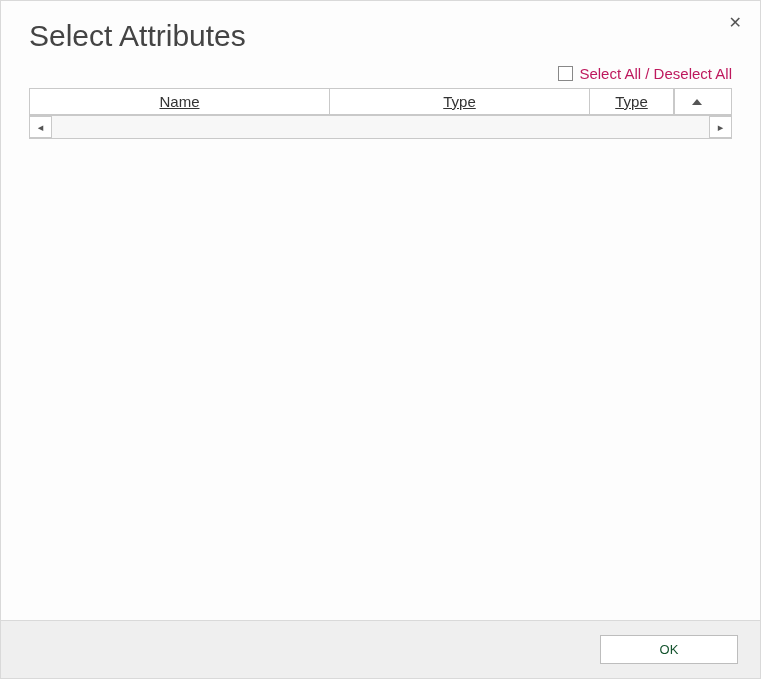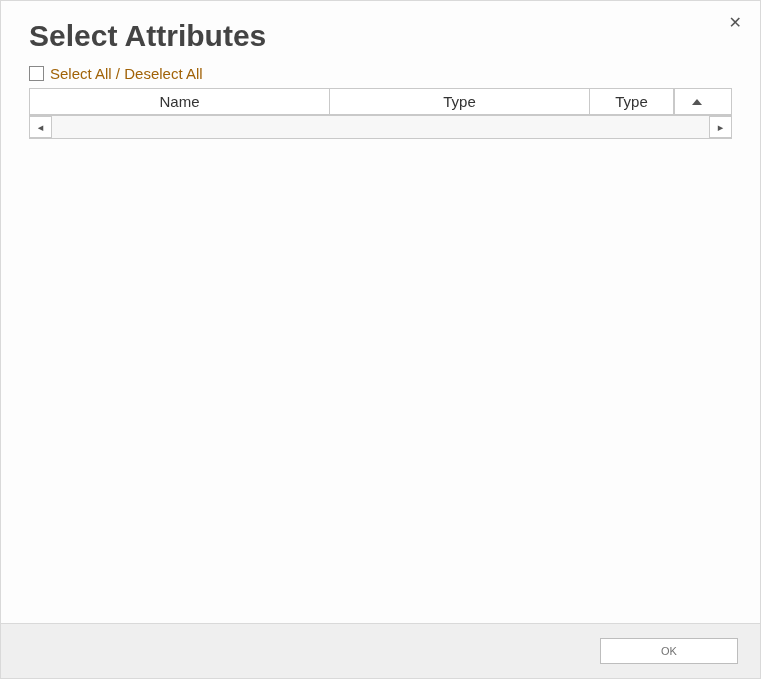--- a/index.html
+++ b/index.html
@@ -28,49 +28,52 @@
     top: 10px;
     right: 14px;
     font-size: 16px;
     color: #555;
     cursor: pointer;
     line-height: 1;
     padding: 4px;
   }
   .title {
     font-size: 30px;
-    font-weight: 700;
+    font-weight: 400;
     color: #444;
     padding: 18px 28px 6px 28px;
   }
   .select-all-row {
     display: flex;
+    justify-content: flex-end;
     align-items: center;
     padding: 6px 28px 6px 28px;
-    color: #a16207;
+    color: #be185d;
     font-size: 15px;
+    margin-left: 16px;
   }
   .chk {
     width: 15px;
     height: 15px;
     border: 1px solid #888;
     background: #fff;
     display: inline-flex;
     align-items: center;
     justify-content: center;
     margin-right: 6px;
     box-sizing: border-box;
   }
   .table-area {
     margin: 0 28px;
     border: 1px solid #c9c9c9;
     display: flex;
     flex-direction: column;
     position: relative;
     background: #fff;
+    text-decoration: underline;
   }
   .thead {
     display: flex;
     border-bottom: 1px solid #c9c9c9;
     background: #fff;
     font-size: 15px;
     color: #333;
     position: relative;
   }
   .th {
@@ -146,22 +149,22 @@
     padding: 14px 22px;
     display: flex;
     justify-content: flex-end;
     gap: 18px;
   }
   .btn {
     min-width: 96px;
     padding: 6px 20px;
     border: 1px solid #bdbdbd;
     background: #fff;
-    color: #737373;
-    font-size: 11px;
+    color: #14532d;
+    font-size: 13px;
     text-align: center;
     cursor: pointer;
   }
   .tri {
     width: 0; height: 0; display: inline-block;
   }
   .tri.up   { border-left:5px solid transparent; border-right:5px solid transparent; border-bottom:6px solid #555; }
 </style>
 </head>
 <body>

